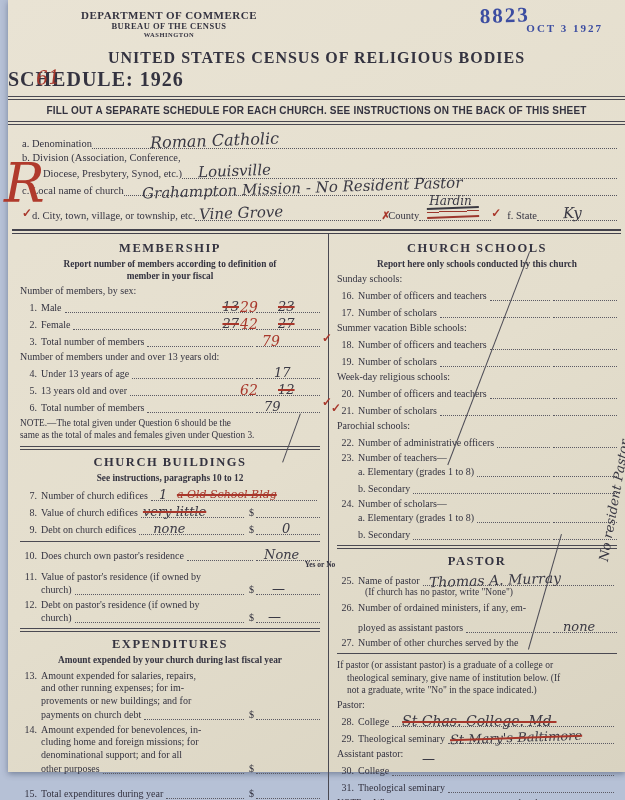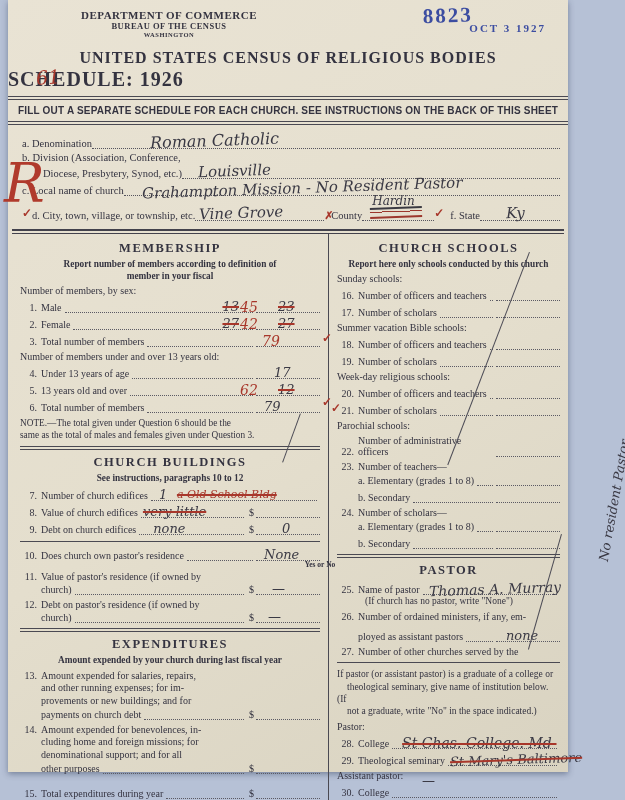--- a/index.html
+++ b/index.html
@@ -1,18 +1,18 @@
 <!DOCTYPE html>
 <html><head>
 <meta charset="utf-8">
 <style>
   html,body{margin:0;padding:0;}
   body{width:625px;height:800px;background:#b6c1d6;position:relative;overflow:hidden;
        font-family:"Liberation Serif",serif;color:#343340;}
-  .paper{position:absolute;left:8px;top:0;width:560px;height:772px;
+  .paper{position:absolute;left:8px;top:0;width:617px;height:772px;
          background:linear-gradient(150deg,#e9e3d4 0%,#e4decd 55%,#d9d3c1 100%);
          box-shadow:0 2px 6px rgba(40,50,80,.45);}
   
   .hw{font-family:"DejaVu Serif",serif;font-style:italic;color:#3a3944;white-space:nowrap;}
   .red{color:#a8372b;}
   .strike-red{text-decoration:line-through;text-decoration-color:#a8372b;text-decoration-thickness:2px;}
   .chk{color:#a8372b;font-weight:bold;font-style:normal;font-size:12px;}
   .dots{flex:1;border-bottom:1px dotted #5b5a64;margin:0 3px;height:12px;position:relative;}
   .blank{width:64px;border-bottom:1px dotted #5b5a64;height:12px;position:relative;text-align:center;flex:none;}
   .blank .hw,.dots .hw{position:absolute;bottom:-1px;font-size:13px;line-height:12px;}
@@ -143,21 +143,21 @@
       </div>
       <div class="ghead">Number of members, by sex:</div>
 
       <div class="q">
         <span class="qno">1.</span>
         <span>Male</span>
         <span class="dots">
           <span class="hw strike-red" style="right:14px;">13</span>
         </span>
         <span class="blank">
-          <span class="hw red" style="left:-16px;font-size:14px;">45</span>
+          <span class="hw red" style="left:-16px;font-size:14px;">29</span>
           <span class="hw strike-red" style="left:22px;">23</span>
         </span>
       </div>
 
       <div class="q">
         <span class="qno">2.</span>
         <span>Female</span>
         <span class="dots">
           <span class="hw strike-red" style="right:14px;">27</span>
         </span>

